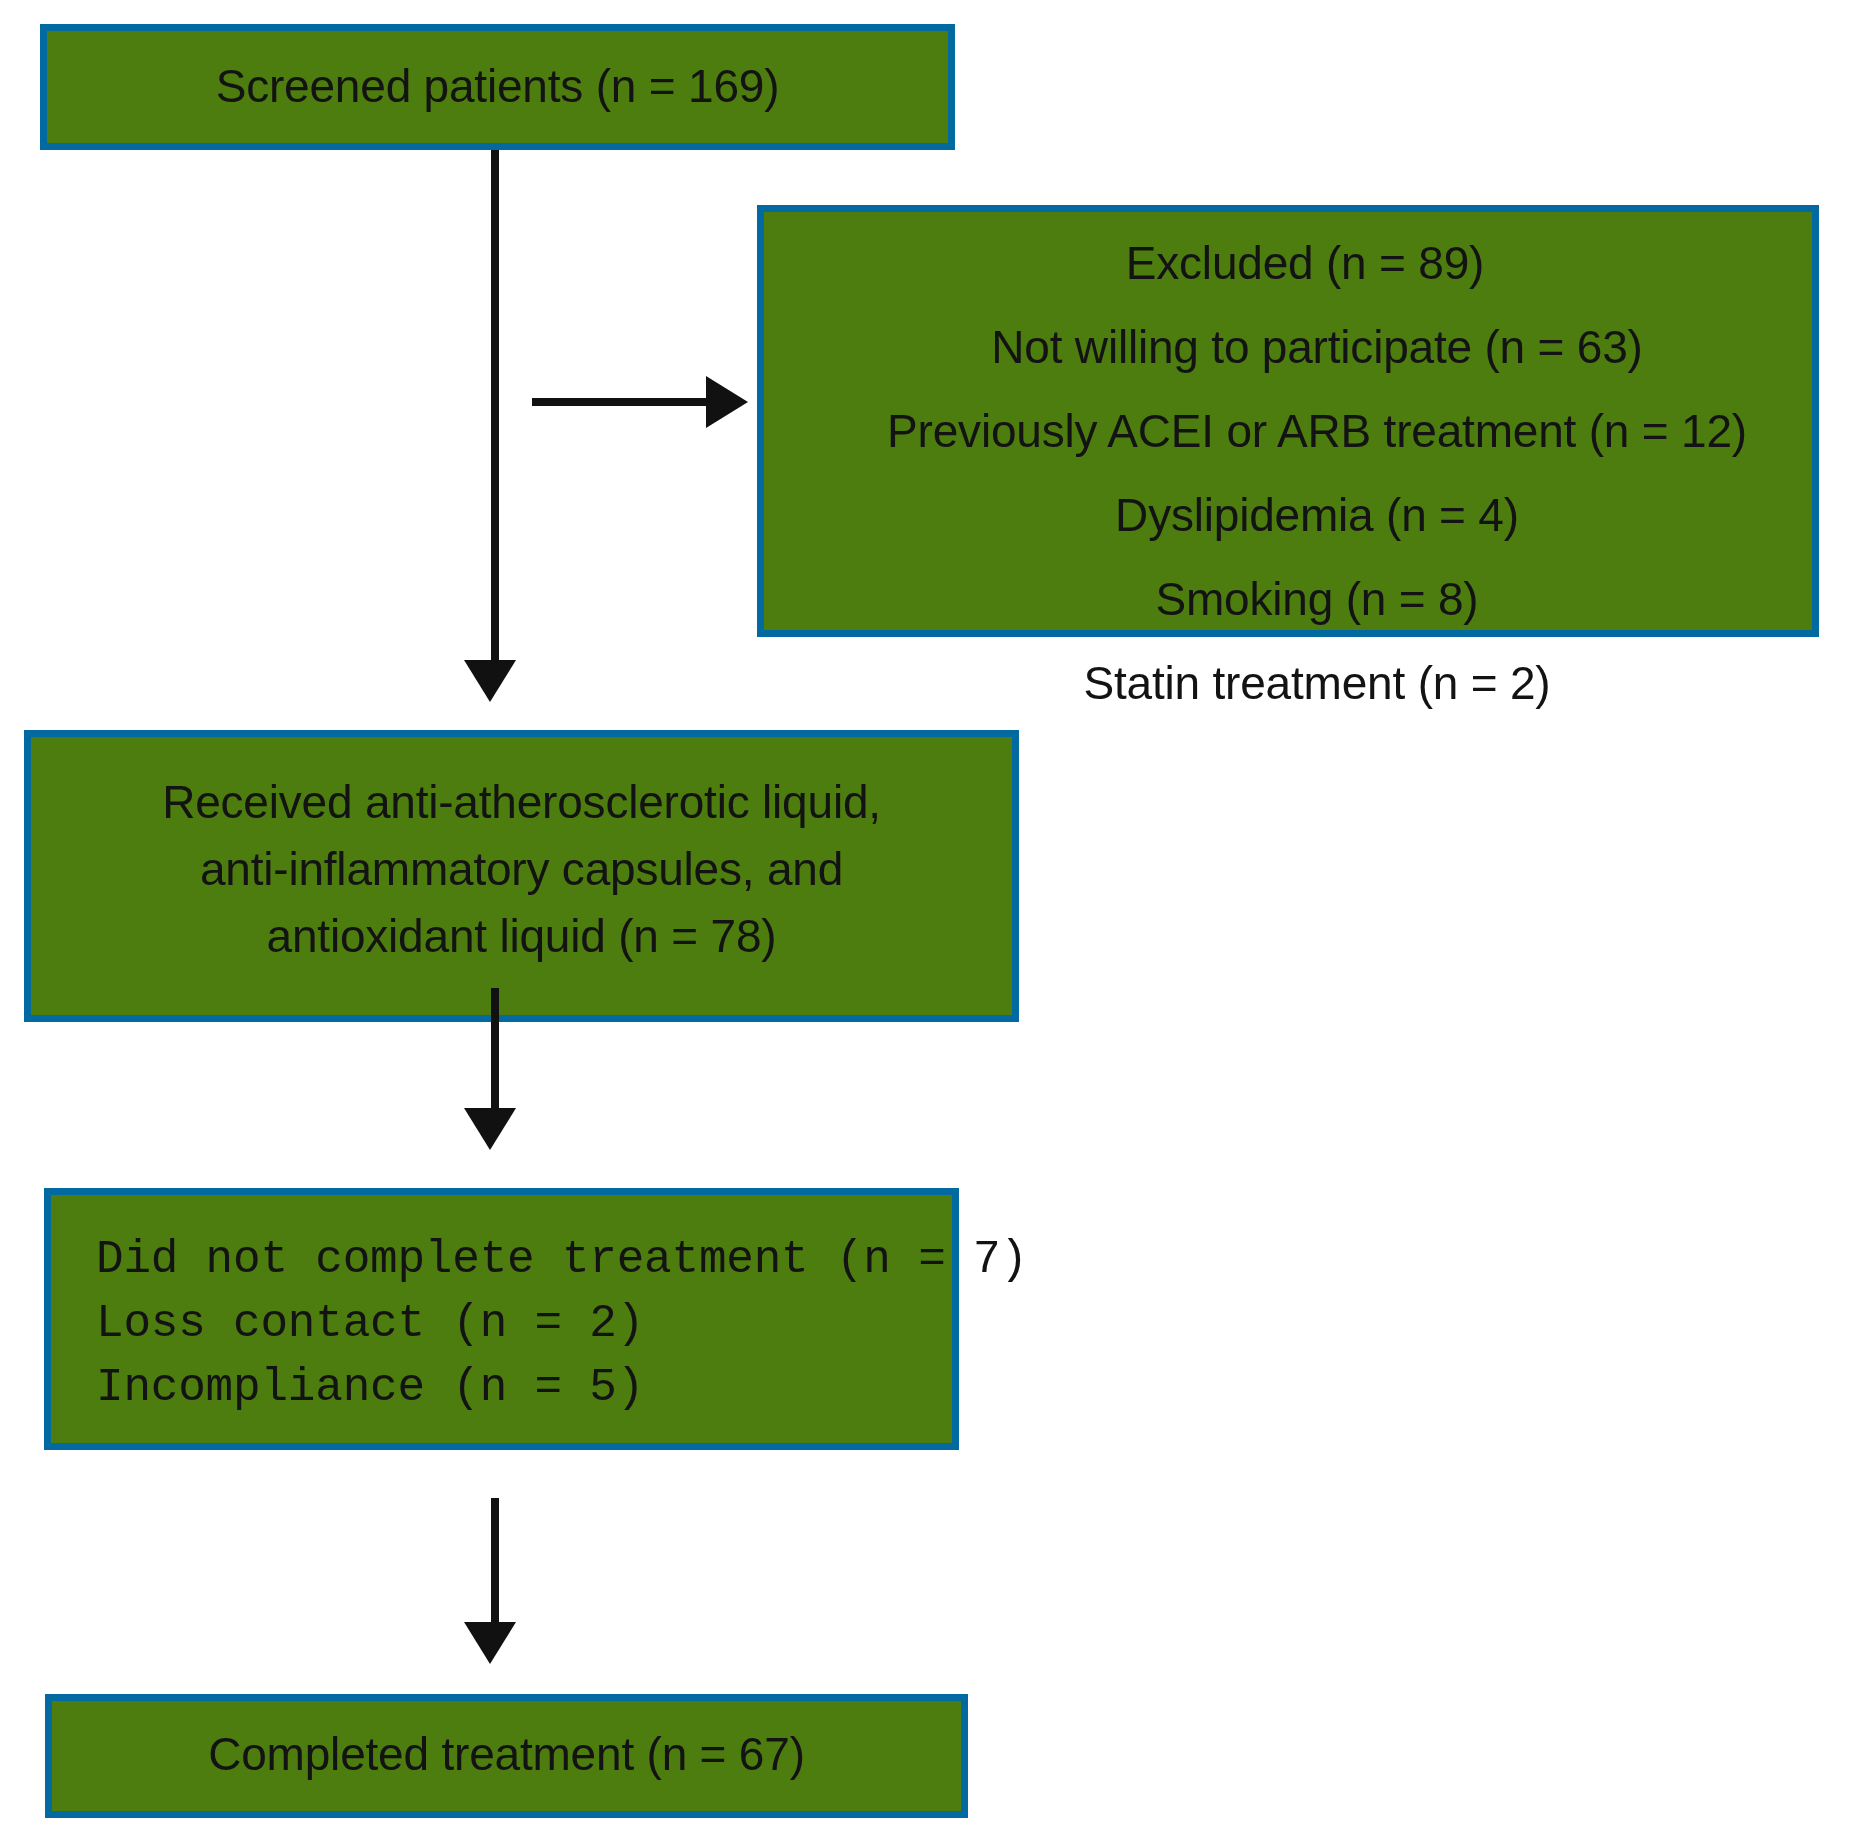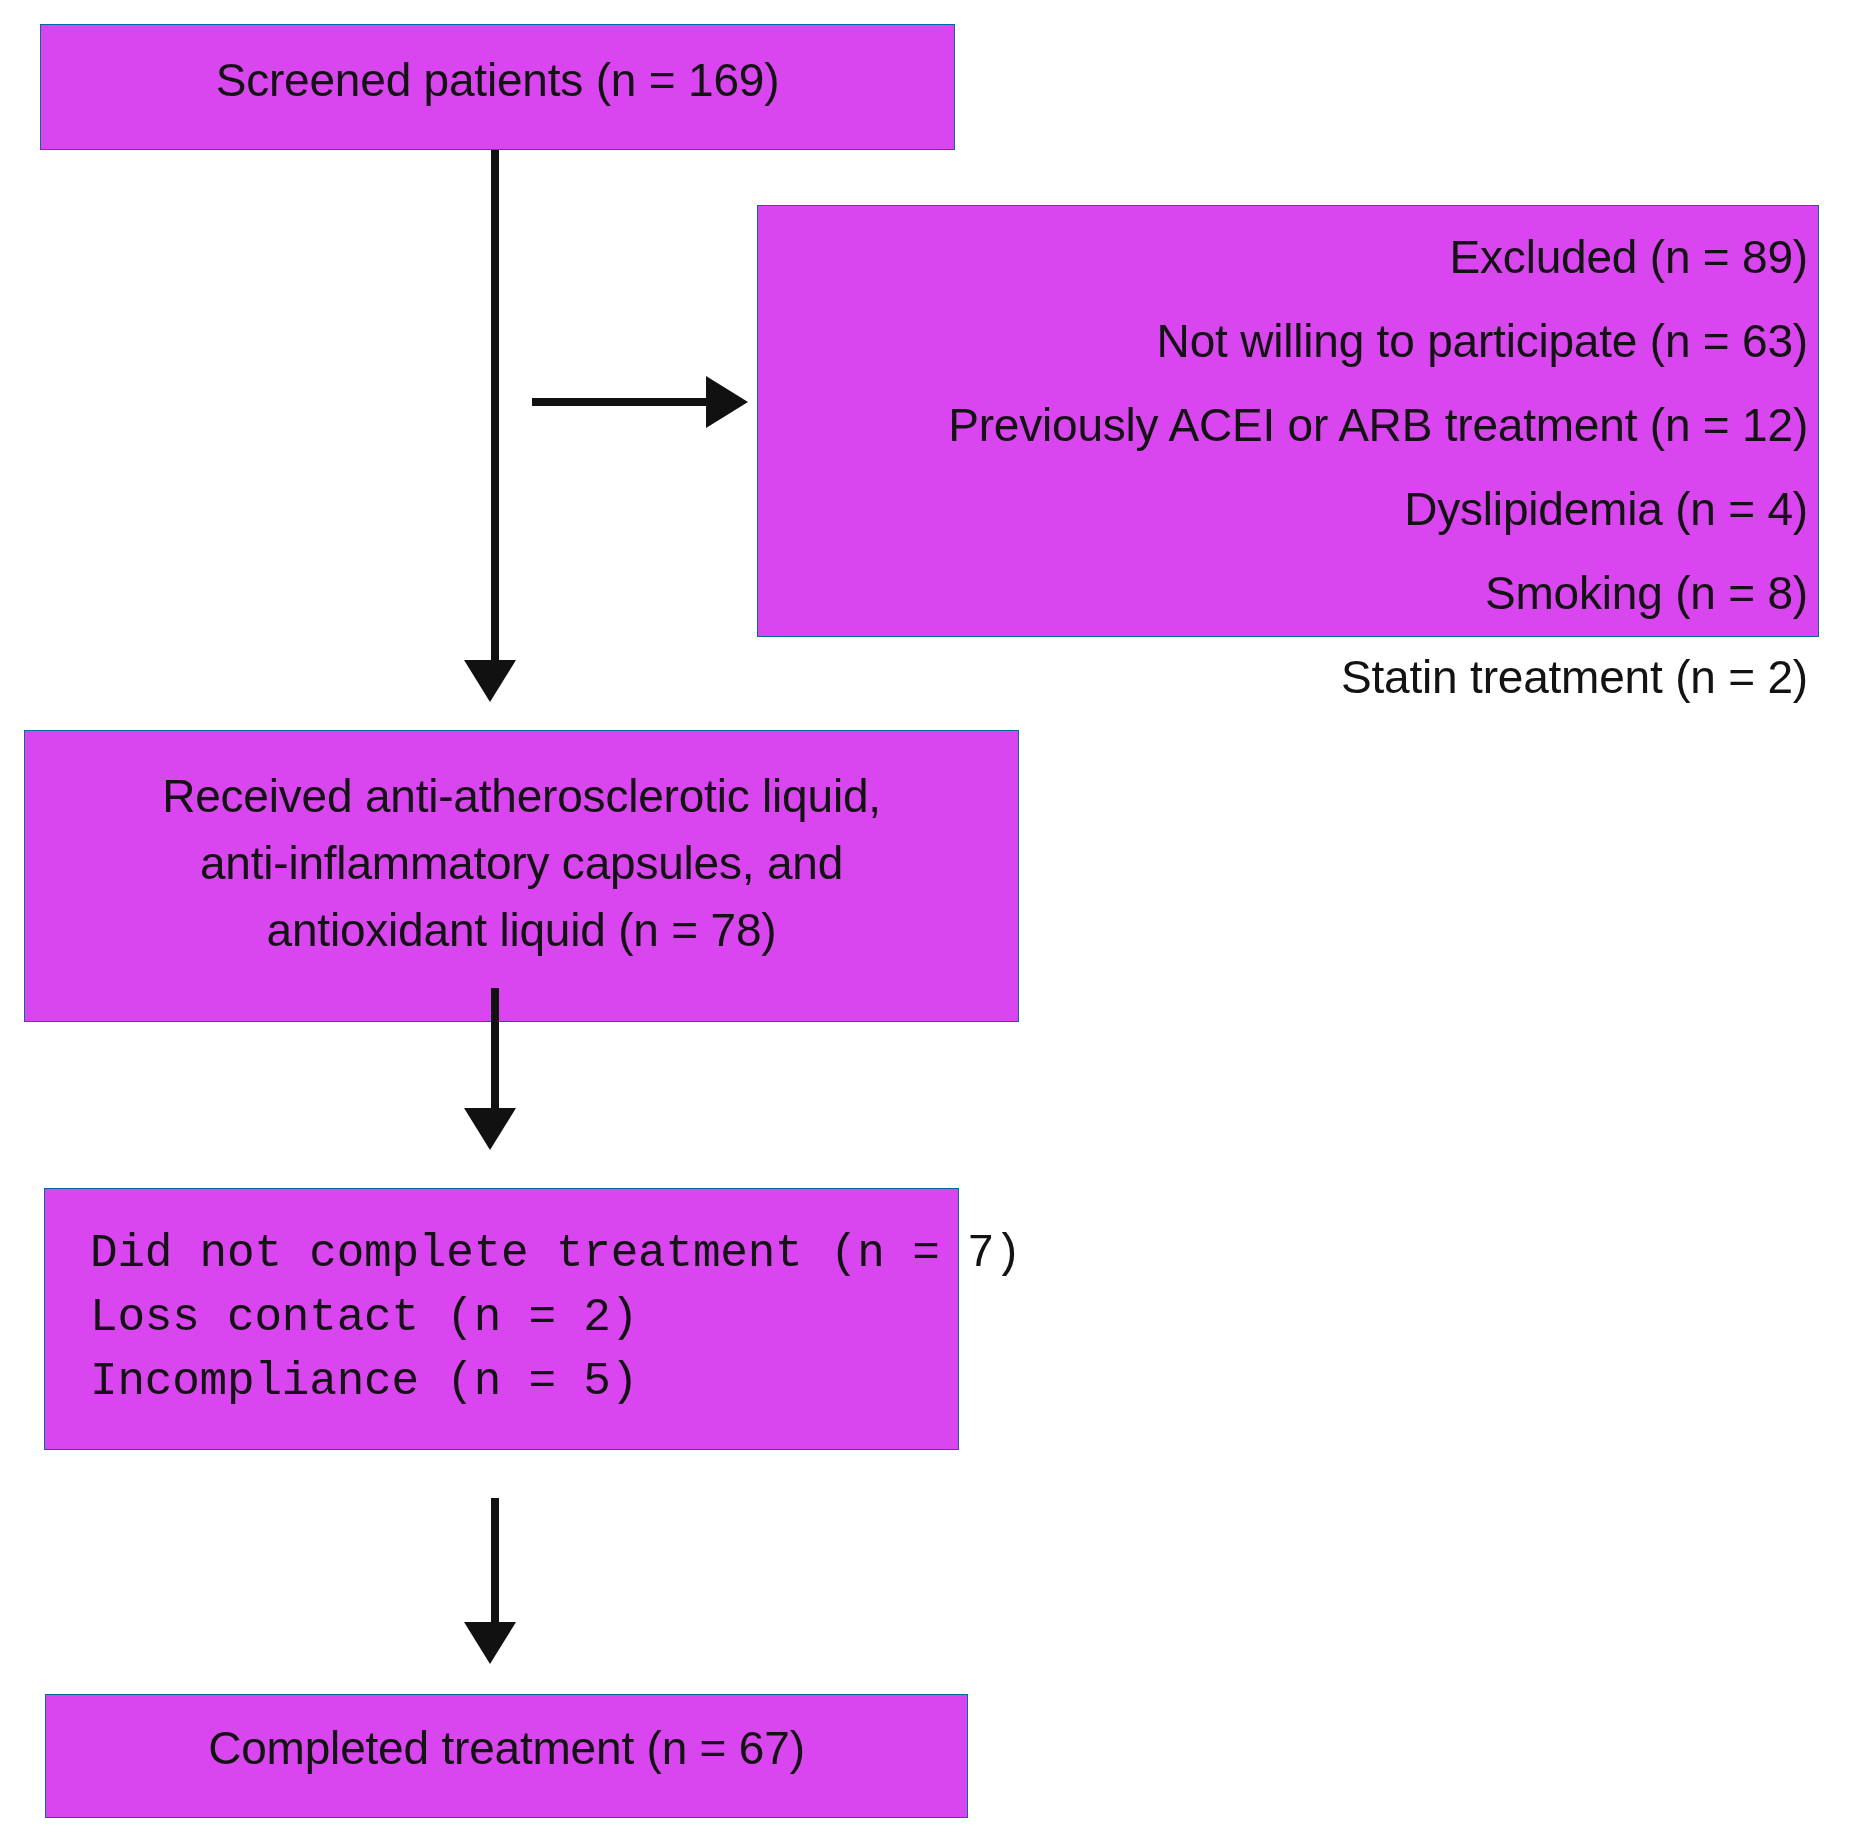--- a/index.html
+++ b/index.html
@@ -13,22 +13,22 @@
     height: 1847px;
     background: #ffffff;
     font-family: "Liberation Sans", sans-serif;
     color: #141414;
     overflow: hidden;
   }
 
   .node {
     position: absolute;
     box-sizing: border-box;
-    background: #d946ef;
-    border: 1px solid #0369a1;
+    background: #4d7c0f;
+    border: 7px solid #0369a1;
   }
 
   .node-text {
     position: absolute;
     box-sizing: border-box;
     width: 100%;
     font-size: 46px;
     line-height: 58px;
     letter-spacing: -0.2px;
     color: #131313;
@@ -57,21 +57,21 @@
   #box-excluded .lines {
     position: absolute;
     left: 44px;
     top: 22px;
     right: 10px;
   }
   #box-excluded .lines .node-text {
     position: relative;
     top: 0;
     display: block;
-    text-align: right;
+    text-align: center;
   }
   #box-excluded .lines .node-text.indent {
     padding-left: 24px;
     margin-top: 26px;
   }
 
   
   #box-received {
     left: 24px;
     top: 730px;

